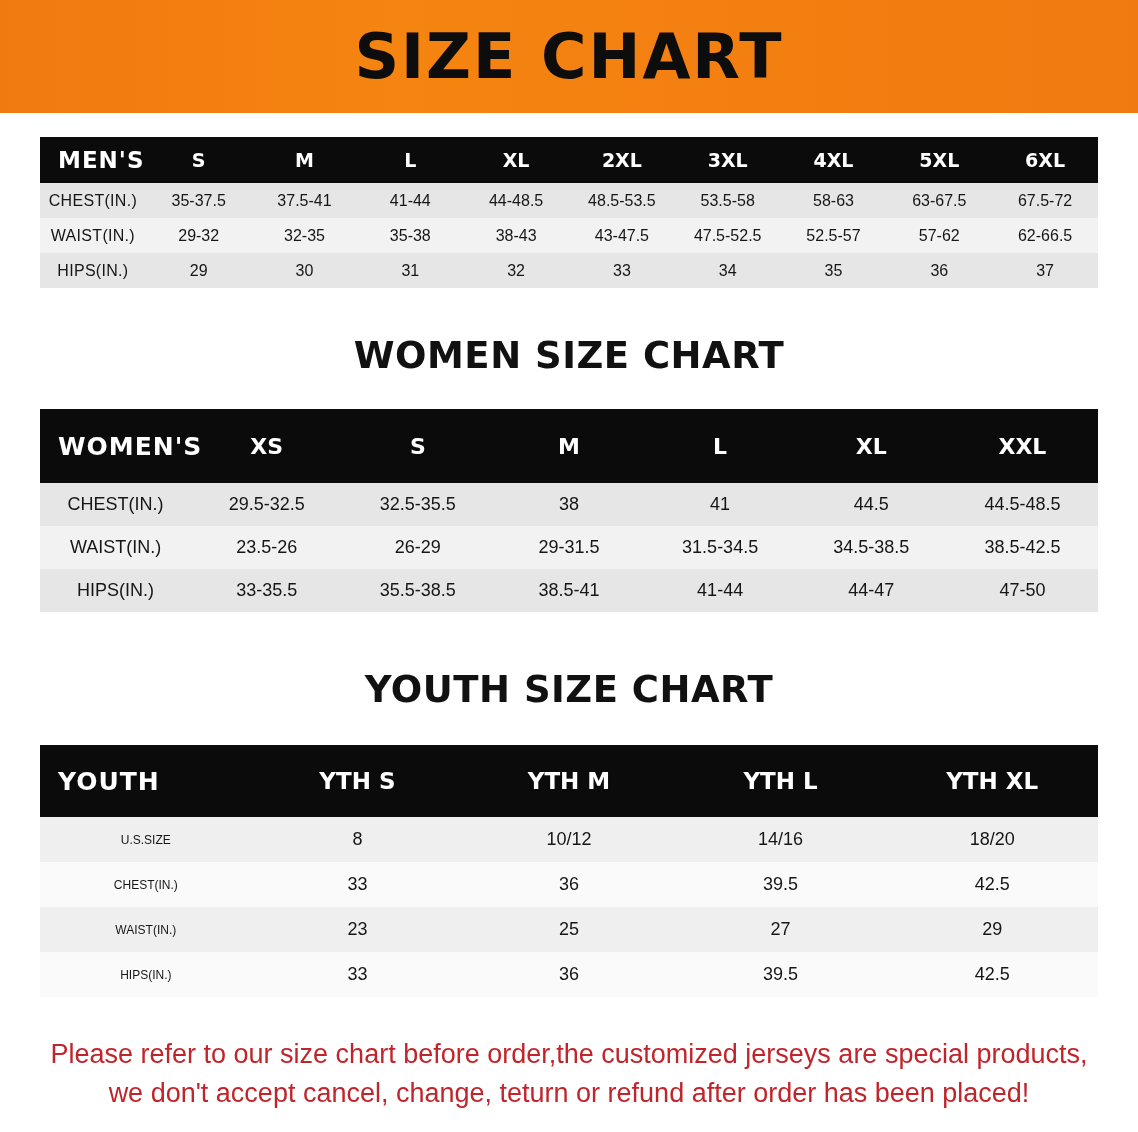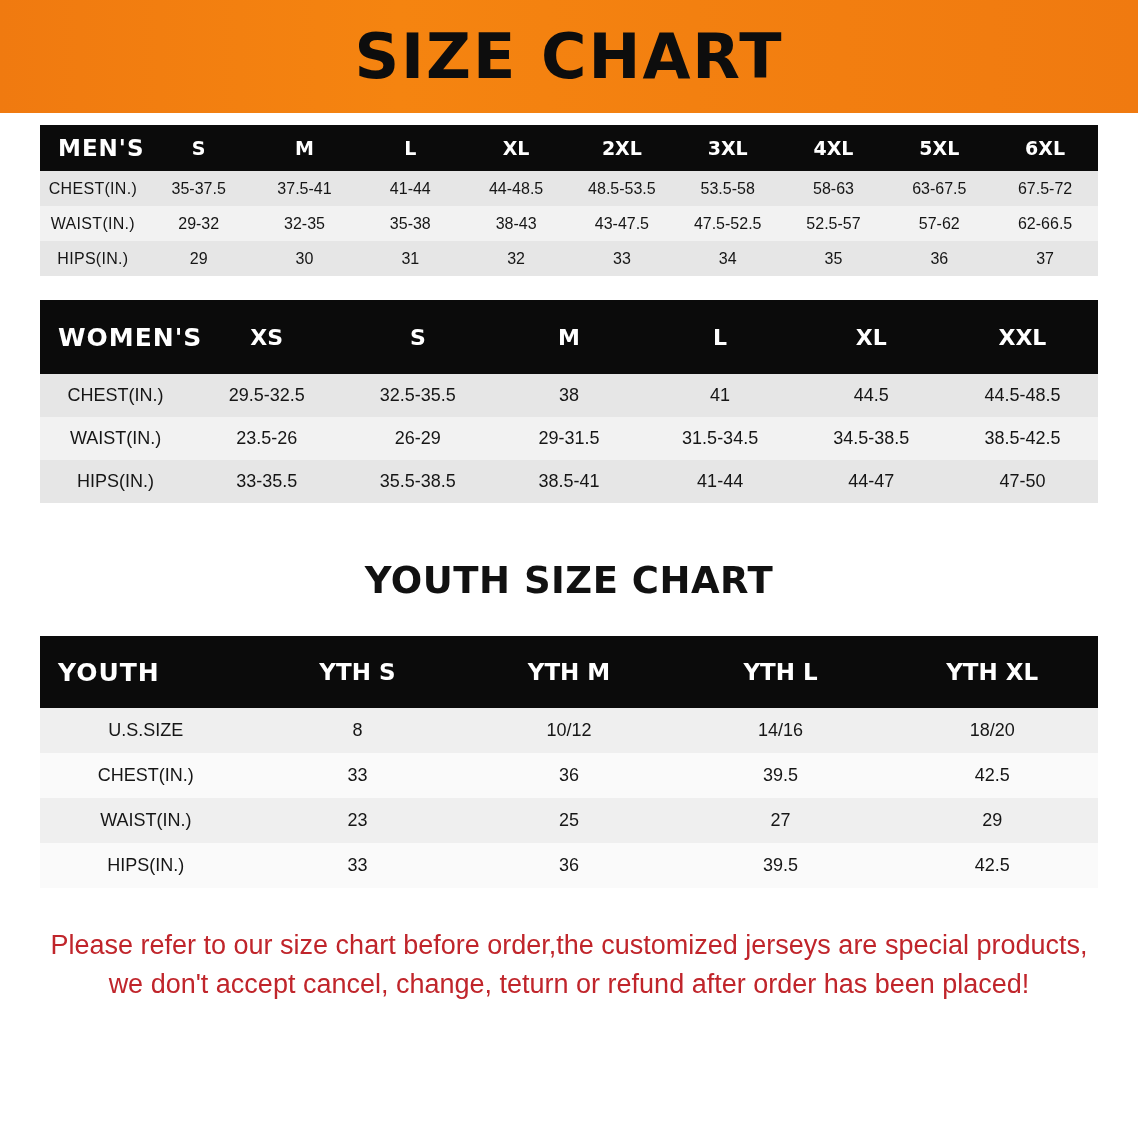--- a/index.html
+++ b/index.html
@@ -51,20 +51,21 @@
     letter-spacing: 0.5px;
   }
   .section-title.man    { margin-top: 20px; margin-bottom: 18px; }
   .section-title.women  { margin-top: 34px; margin-bottom: 20px; font-size: 37px; }
   .section-title.youth  { margin-top: 44px; margin-bottom: 22px; font-size: 37px; }
 
   
   .table-wrap {
     padding: 12px 40px;
     box-sizing: border-box;
+    margin-top: 12px;
   }
   table.size-table {
     width: 100%;
     border-collapse: collapse;
     table-layout: fixed;
   }
   table.size-table th,
   table.size-table td {
     text-align: center;
     font-family: "Liberation Sans", sans-serif;
@@ -104,21 +105,21 @@
   .women tbody tr:nth-child(odd)  { background: #e6e6e6; }
   .women tbody tr:nth-child(even) { background: #f2f2f2; }
   .women tbody td.label-col { font-size: 18px; }
 
   
   .youth thead th { height: 72px; font-size: 23px; }
   .youth thead th.label-col { font-size: 25px; }
   .youth tbody td { height: 45px; font-size: 18px; }
   .youth tbody tr:nth-child(odd)  { background: #efefef; }
   .youth tbody tr:nth-child(even) { background: #fafafa; }
-  .youth tbody td.label-col { font-size: 18px; }
+  .youth tbody td.label-col { font-size: 12px; }
 
   
   .note {
     margin-top: 26px;
     padding: 0 40px;
     box-sizing: border-box;
     color: #c0252b;
     font-family: "Liberation Sans", sans-serif;
     font-size: 27px;
     line-height: 1.45;
@@ -185,20 +186,21 @@
           <td>33</td>
           <td>34</td>
           <td>35</td>
           <td>36</td>
           <td>37</td>
         </tr>
       </tbody>
     </table>
   </div>
 
+  <div class="section-title women">WOMEN SIZE CHART</div>
   <div class="table-wrap">
     <table class="size-table women">
       <thead>
         <tr>
           <th class="label-col">WOMEN'S</th>
           <th>XS</th>
           <th>S</th>
           <th>M</th>
           <th>L</th>
           <th>XL</th>

